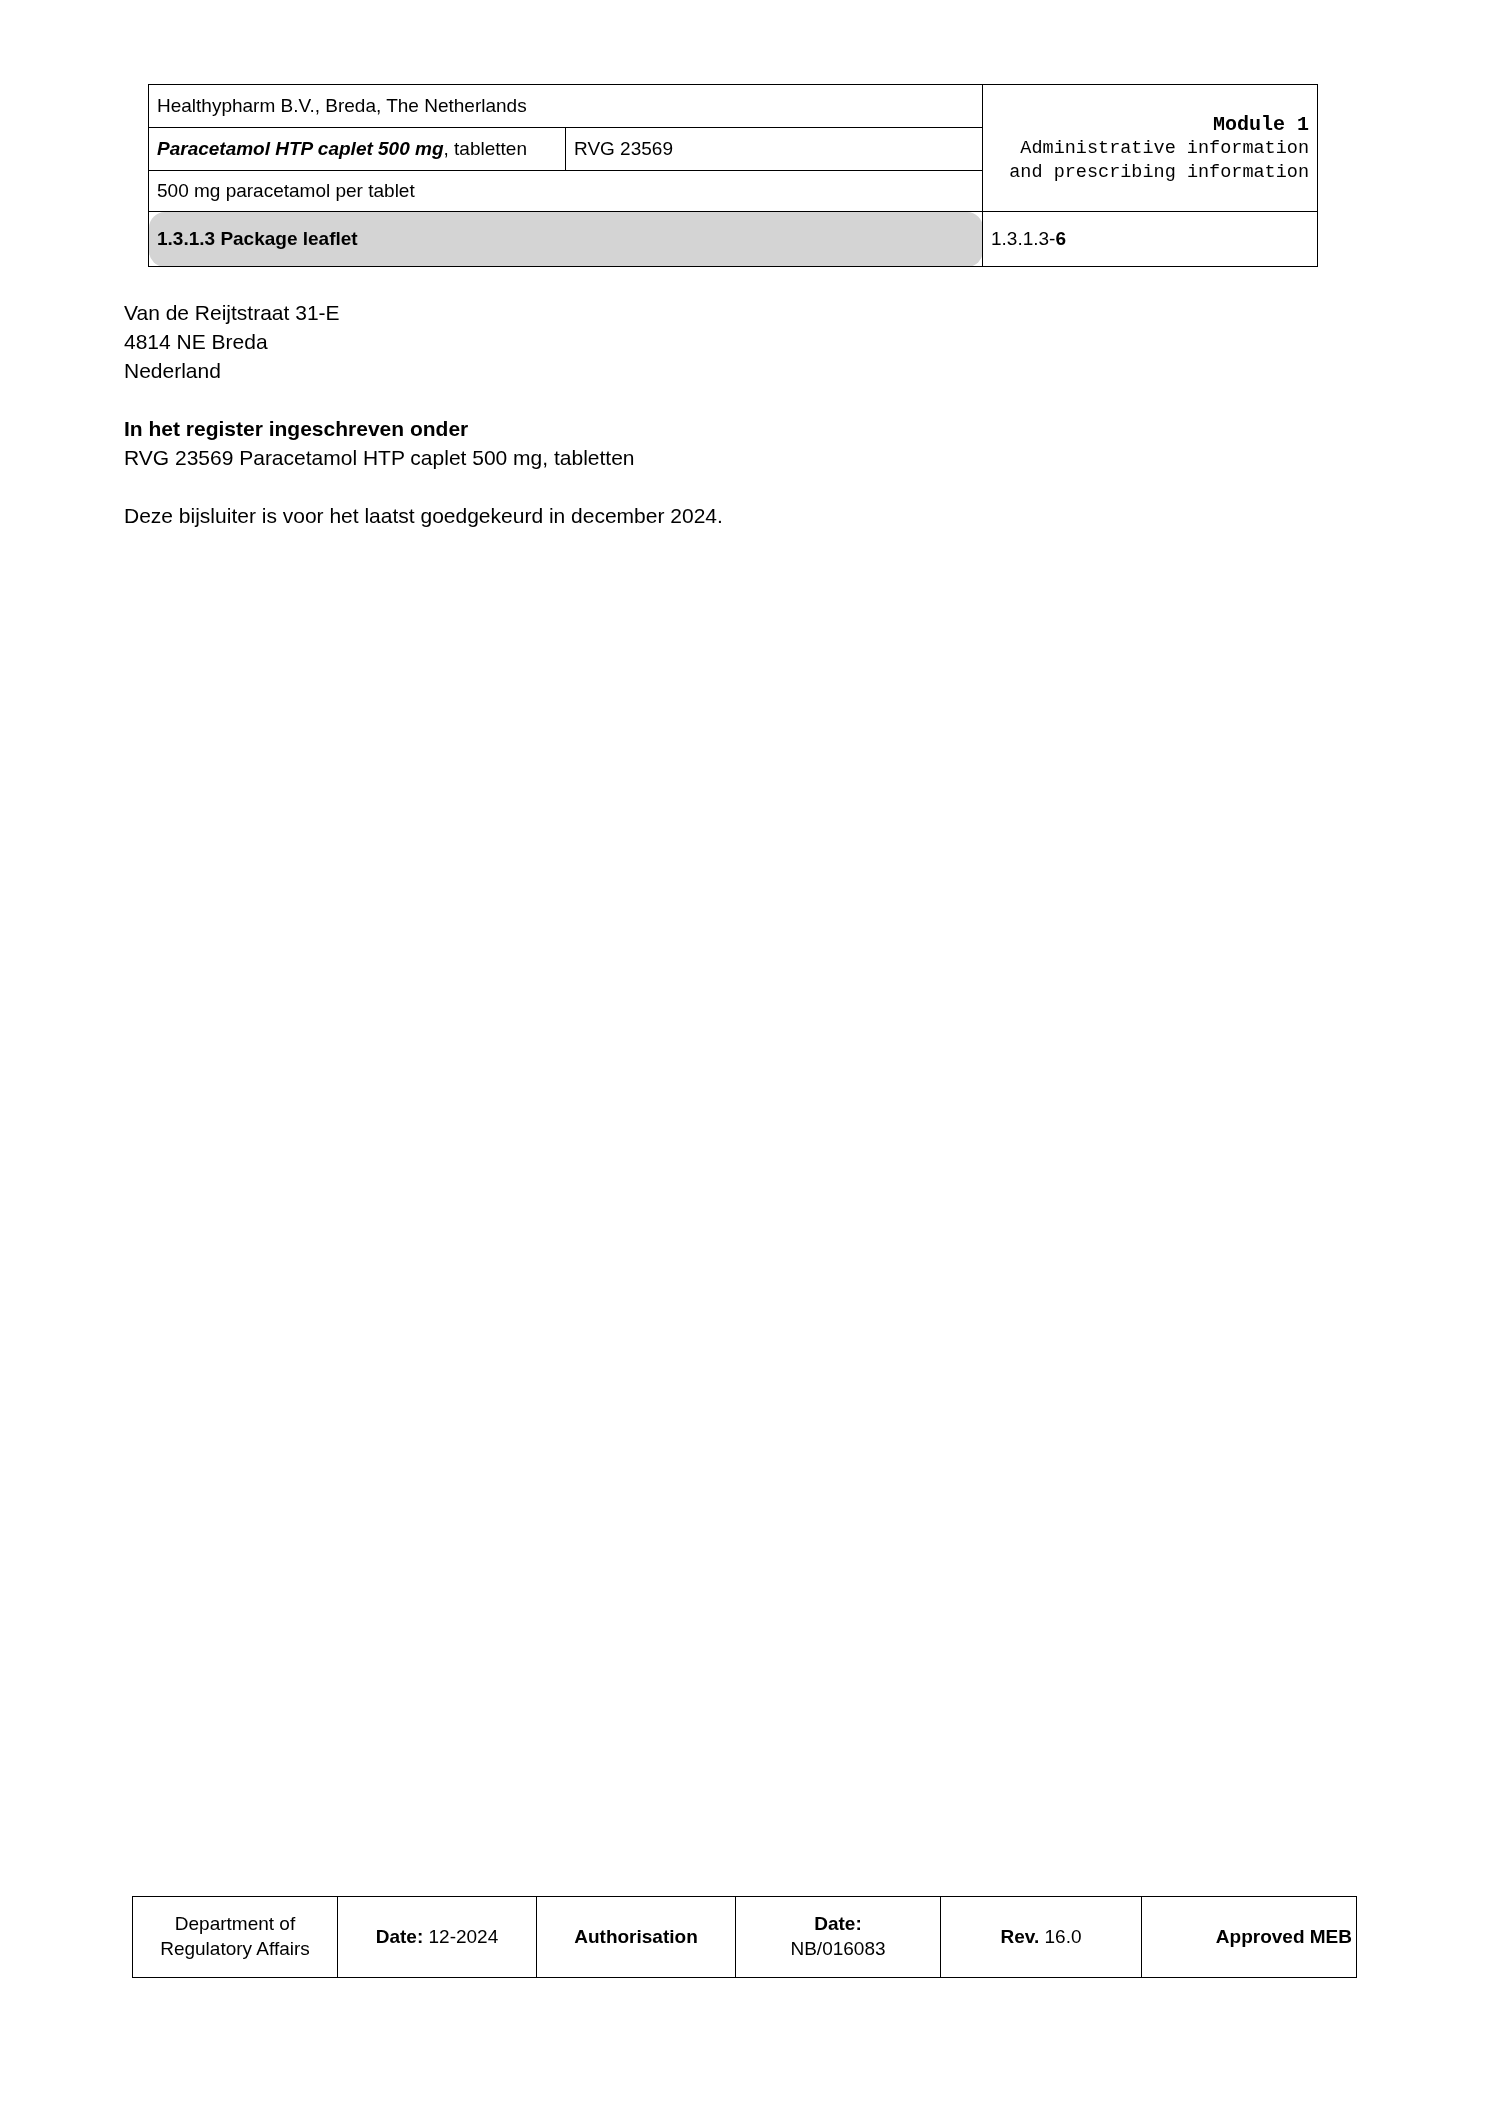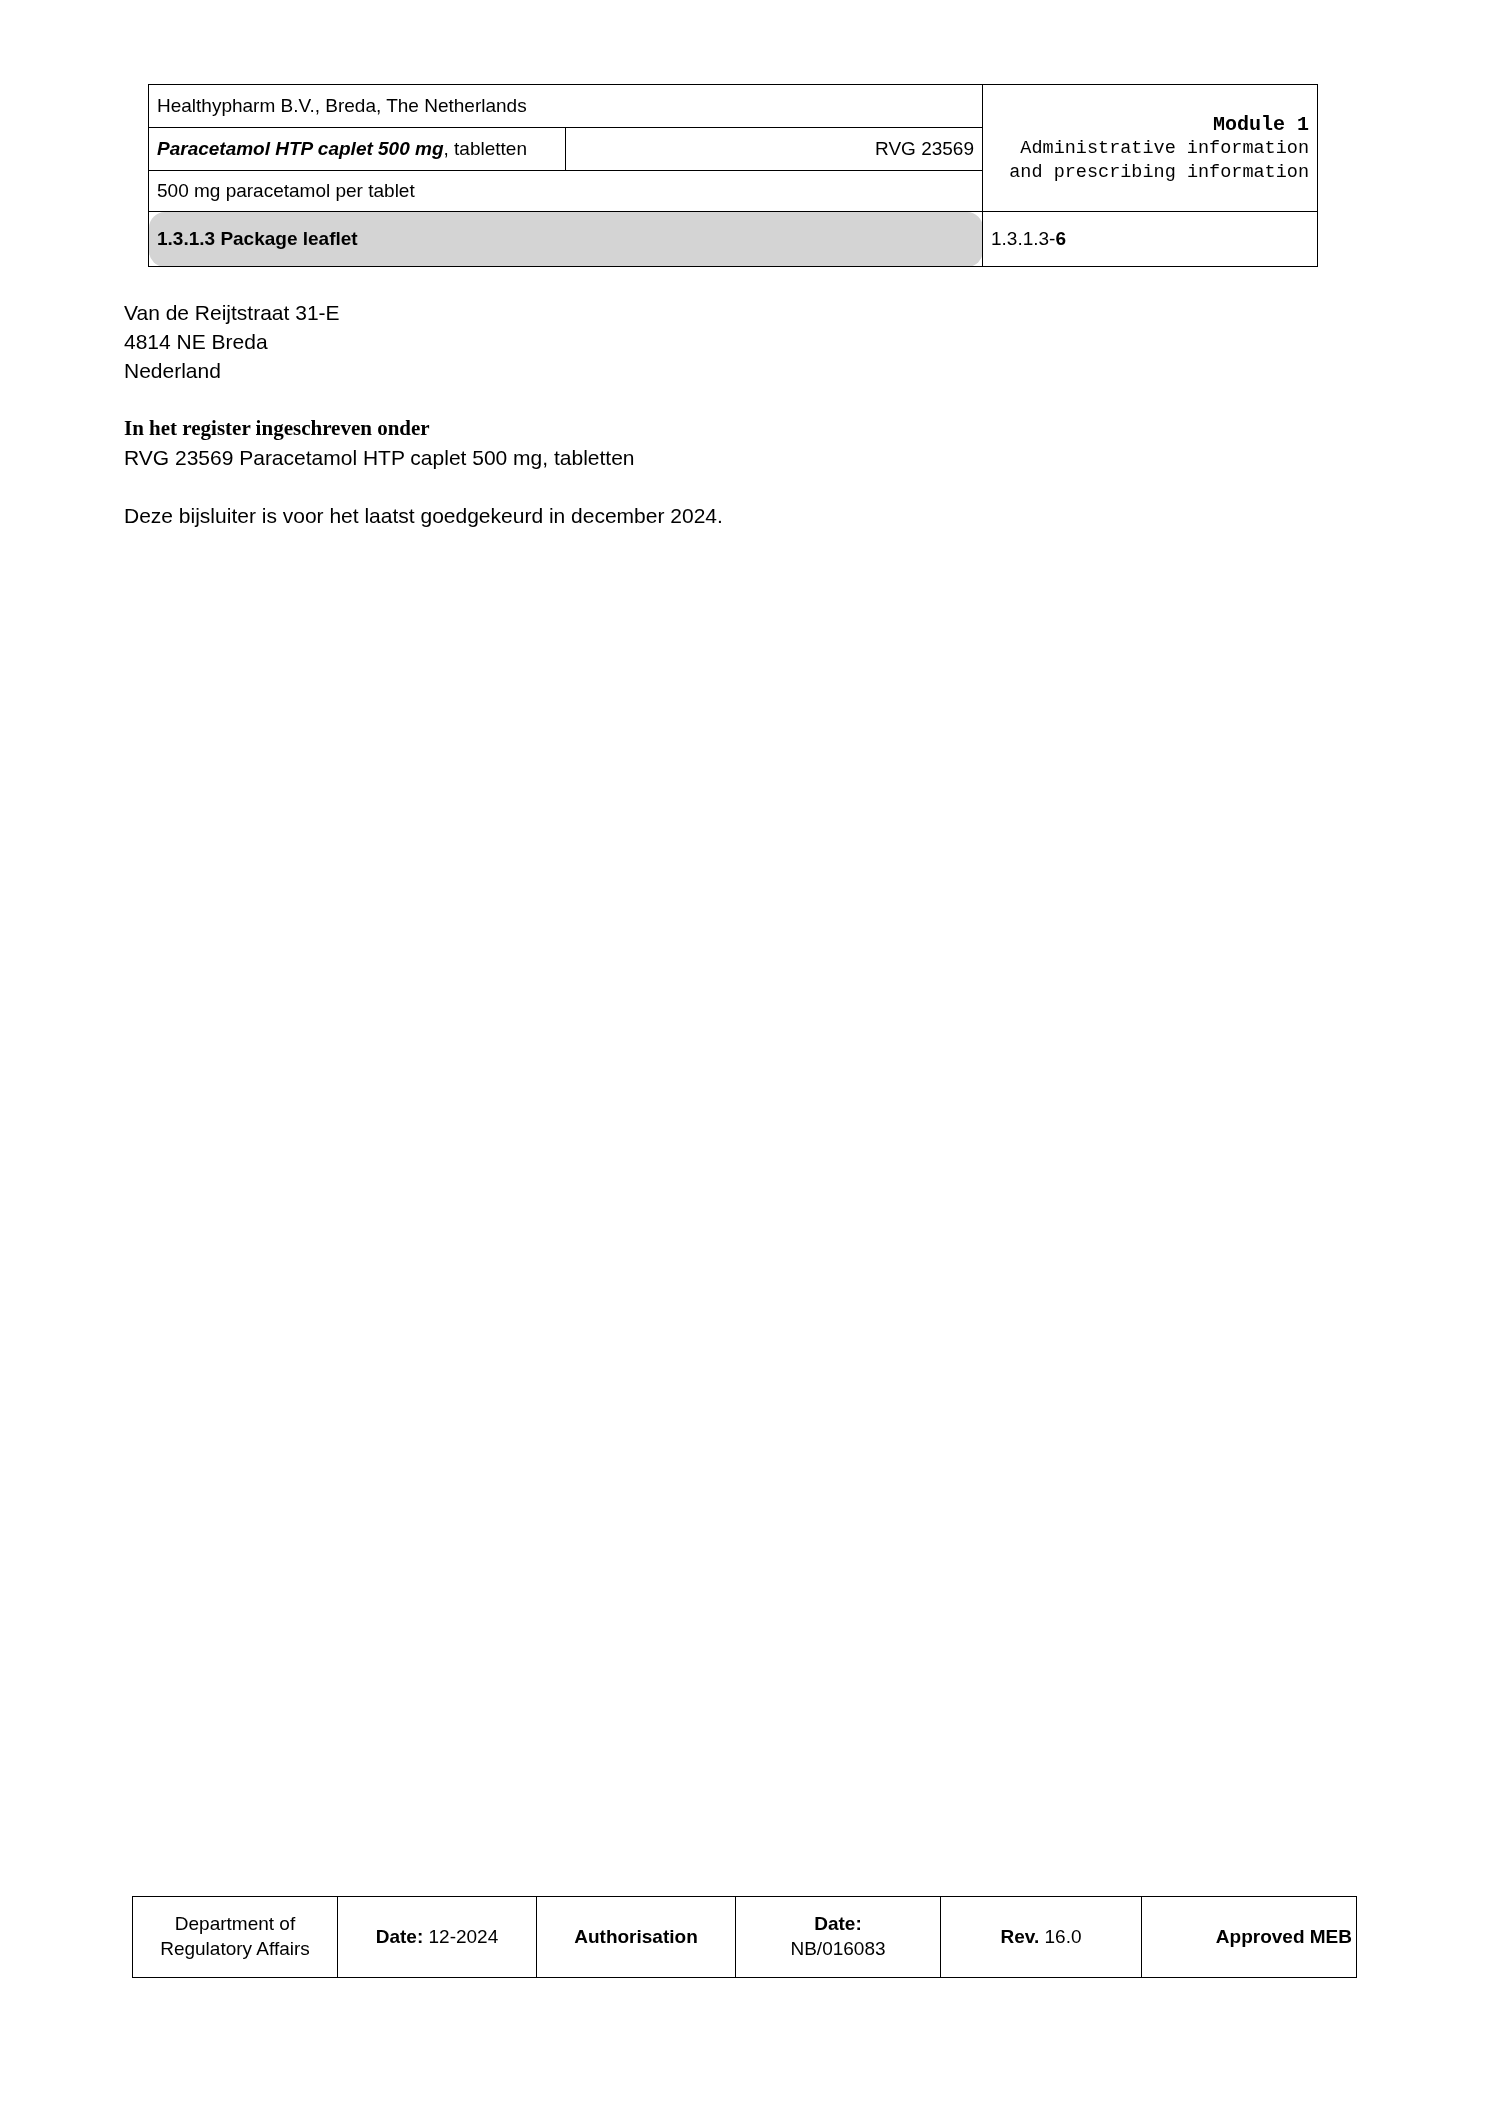--- a/index.html
+++ b/index.html
@@ -35,21 +35,21 @@
     padding: 4px 8px;
     font-size: 19px;
     line-height: 1.25;
     vertical-align: middle;
   }
   .hdr-company { height: 34px; }
   .hdr-product { height: 34px; }
   .hdr-strength { height: 32px; }
   .hdr-rvg {
     width: 122px;
-    text-align: right;
+    text-align: left;
     white-space: nowrap;
   }
   .hdr-module {
     width: 318px;
     text-align: right;
     vertical-align: middle;
     line-height: 1.35;
     font-family: Liberation Mono, monospace;
   }
   .hdr-module .mod-title {
@@ -85,21 +85,21 @@
     left: 124px;
     top: 298px;
     width: 1150px;
     font-size: 21px;
     line-height: 29px;
   }
   .body-block p {
     margin: 0;
   }
   .gap { height: 29px; }
-  .bold { font-weight: bold; font-family: Liberation Serif, serif; }
+  .bold { font-weight: bold; }
 
   
   .footer-table {
     position: absolute;
     left: 132px;
     top: 1896px;
     width: 1170px;
     border-collapse: collapse;
     table-layout: fixed;
   }

